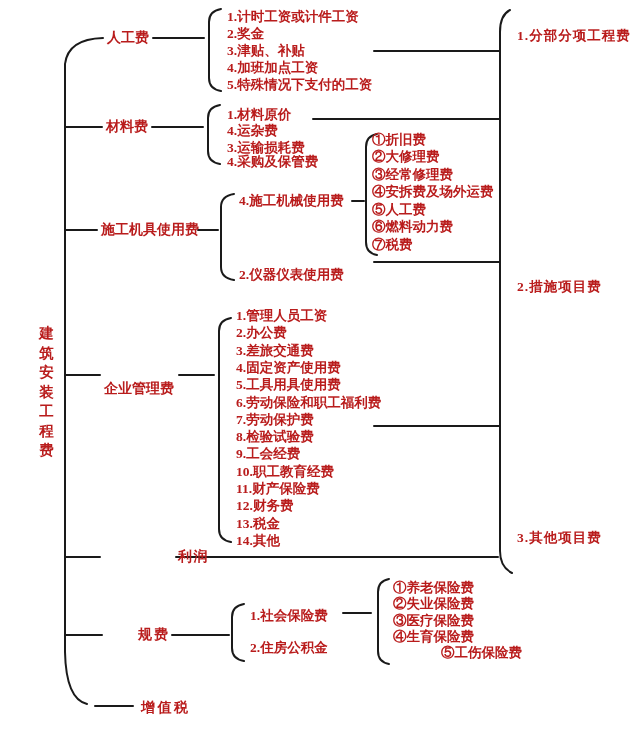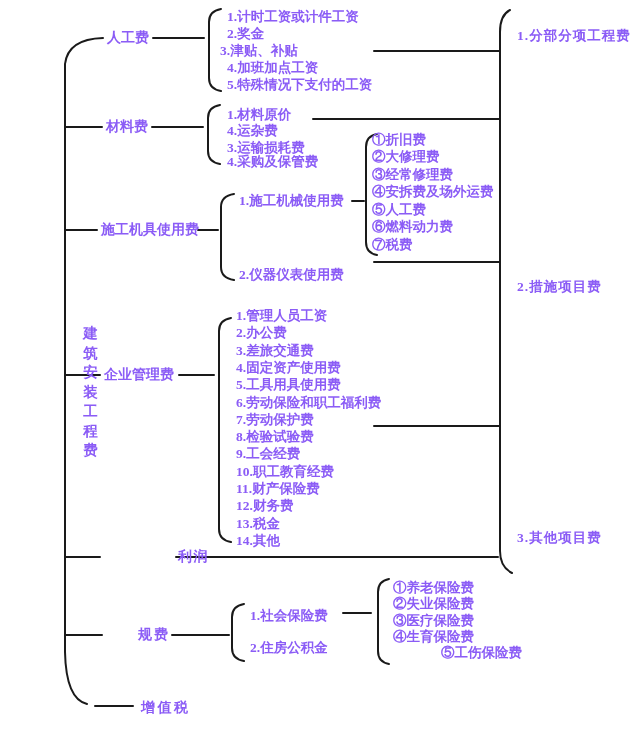--- a/index.html
+++ b/index.html
@@ -12,31 +12,30 @@
     overflow:hidden;
   }
   #wires{position:absolute;left:0;top:0;width:640px;height:747px;}
   #wires path{fill:none;stroke:#1a1a1a;stroke-width:2;stroke-linecap:round;}
   .t{
     position:absolute;
     white-space:nowrap;
     font-weight:bold;
     font-size:13.5px;
     line-height:16px;
-    color:#8b5cf6;
+    color:#b91c1c;
   }
   .lbl{font-size:14px;}
   .root{
     width:17px;
     font-size:14.5px;
     line-height:19.5px;
     word-break:break-all;
     white-space:normal;
     text-align:center;
-    margin-left:44px;
   }
   .grp{font-size:13.5px;letter-spacing:1px;}
 </style>
 </head>
 <body>
 
 <div id="canvas">
 
   <svg id="wires" viewBox="0 0 640 747" xmlns="http://www.w3.org/2000/svg">
 
@@ -75,37 +74,37 @@
     <path d="M389 579 Q378 581 378 592 L378 651 Q378 662 389 664"></path>
 
     <path d="M510 10 Q500 15 500 32 L500 551 Q500 567 512 573"></path>
   </svg>
 
   <div class="t root" style="left:38px;top:324px;">建筑安装工程费</div>
 
   <div class="t lbl" style="left:107px;top:30px;">人工费</div>
   <div class="t lbl" style="left:106px;top:119px;">材料费</div>
   <div class="t lbl" style="left:101px;top:222px;">施工机具使用费</div>
-  <div class="t lbl" style="left:104px;top:367px;">企业管理费</div>
+  <div class="t lbl" style="left:104px;top:381px;">企业管理费</div>
   <div class="t lbl" style="left:138px;top:549px;letter-spacing:1.5px;margin-left:40px;">利润</div>
   <div class="t lbl" style="left:138px;top:627px;letter-spacing:2px;">规费</div>
   <div class="t lbl" style="left:141px;top:700px;letter-spacing:2.5px;">增值税</div>
 
   <div class="t" style="left:227px;top:9px;">1.计时工资或计件工资</div>
   <div class="t" style="left:227px;top:26px;">2.奖金</div>
-  <div class="t" style="left:220px;top:43px;font-family:Liberation Serif, serif;">3.津贴、补贴</div>
+  <div class="t" style="left:227px;top:43px;font-family:Liberation Serif, serif;">3.津贴、补贴</div>
   <div class="t" style="left:227px;top:60px;">4.加班加点工资</div>
   <div class="t" style="left:227px;top:77px;">5.特殊情况下支付的工资</div>
 
   <div class="t" style="left:227px;top:107px;">1.材料原价</div>
   <div class="t" style="left:227px;top:123px;">4.运杂费</div>
   <div class="t" style="left:227px;top:140px;">3.运输损耗费</div>
   <div class="t" style="left:227px;top:154px;">4.采购及保管费</div>
 
-  <div class="t" style="left:239px;top:193px;">1.施工机械使用费</div>
+  <div class="t" style="left:239px;top:193px;">4.施工机械使用费</div>
   <div class="t" style="left:239px;top:267px;">2.仪器仪表使用费</div>
 
   <div class="t" style="left:372px;top:132px;">①折旧费</div>
   <div class="t" style="left:372px;top:149px;">②大修理费</div>
   <div class="t" style="left:372px;top:167px;">③经常修理费</div>
   <div class="t" style="left:372px;top:184px;">④安拆费及场外运费</div>
   <div class="t" style="left:372px;top:202px;font-family:Liberation Serif, serif;">⑤人工费</div>
   <div class="t" style="left:372px;top:219px;">⑥燃料动力费</div>
   <div class="t" style="left:372px;top:237px;">⑦税费</div>
 

